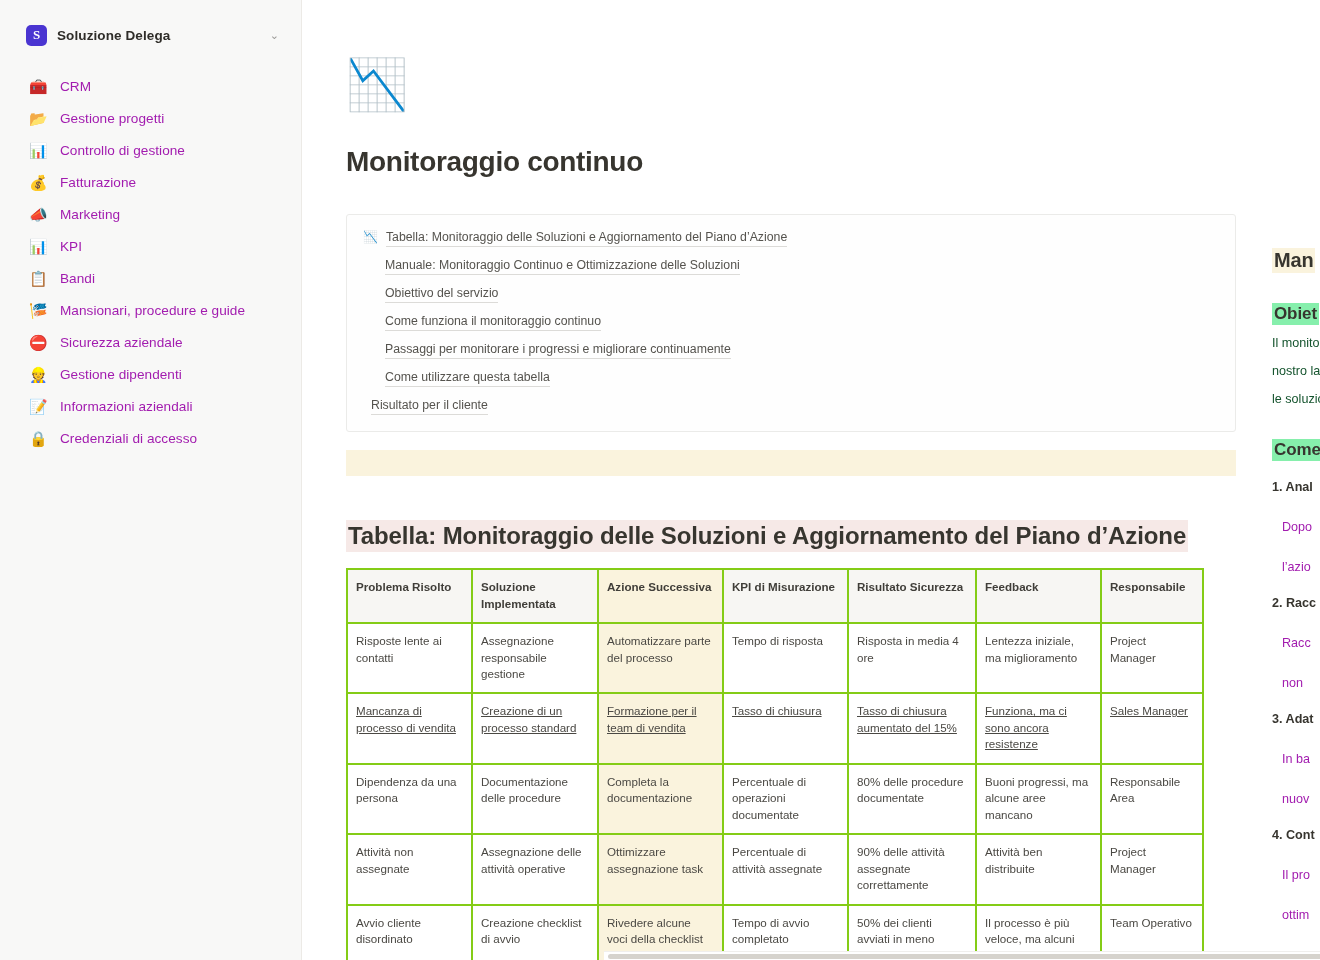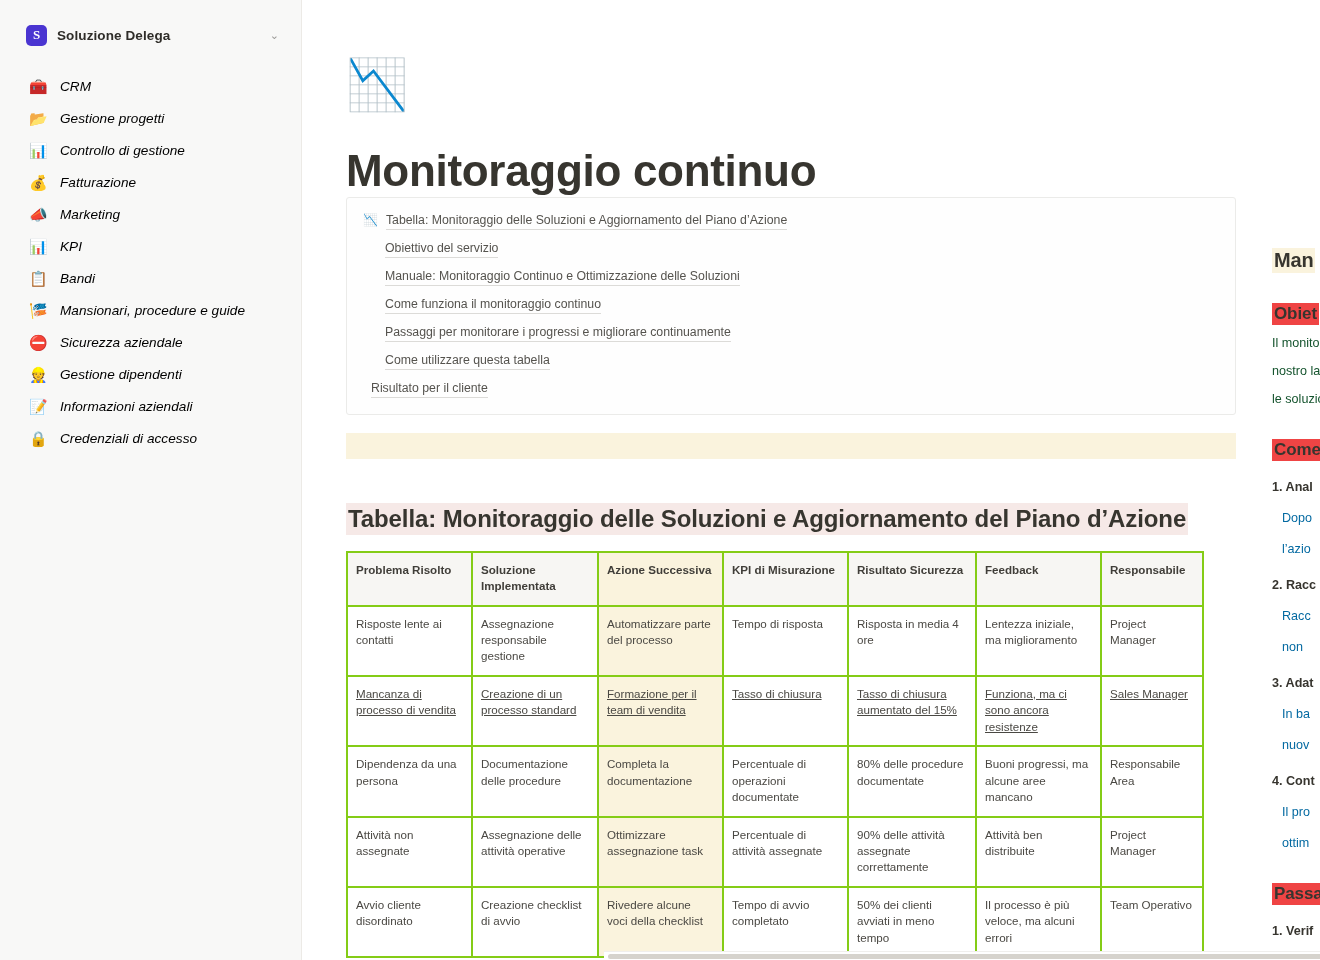--- a/index.html
+++ b/index.html
@@ -75,24 +75,23 @@
   }
   .nav-ico {
     width: 18px; height: 18px;
     flex: 0 0 18px;
     display: flex; align-items: center; justify-content: center;
     font-size: 15px;
     line-height: 1;
   }
   .nav-label {
     font-size: 13.6px;
-    color: #000000;
+    color: #a21caf;
     white-space: nowrap;
     letter-spacing: 0.05px;
-    font-style: italic;
   }
 
   
   .main {
     flex: 1;
     height: 960px;
     background: #ffffff;
     position: relative;
     overflow: hidden;
   }
@@ -101,25 +100,26 @@
     width: 1018px;
   }
   .page-icon {
     width: 58px; height: 58px;
     font-size: 50px;
     line-height: 58px;
     margin-bottom: 32px;
     user-select: none;
   }
   .page-title {
-    font-size: 44px;
+    font-size: 28px;
     font-weight: 700;
     color: #37352f;
     letter-spacing: -0.3px;
     line-height: 1.15;
+    margin-bottom: 36px;
   }
 
   
   .toc {
     border: 1px solid #ebebe9;
     border-radius: 3px;
     padding: 14px 16px 16px 16px;
     width: 890px;
     background: #fefefe;
   }
@@ -222,21 +222,21 @@
     background: #faf3dd;
     display: inline-block;
     padding: 1px 2px;
     white-space: nowrap;
     letter-spacing: -0.2px;
   }
   .rp-h2 {
     font-size: 17px;
     font-weight: 700;
     color: #37352f;
-    background: #ef4444;
+    background: #86efac;
     display: inline-block;
     padding: 1px 2px;
     white-space: nowrap;
     margin-top: 30px;
     letter-spacing: -0.1px;
   }
   .rp-p {
     font-size: 12.6px;
     line-height: 20px;
     color: #14532d;
@@ -247,23 +247,23 @@
     font-size: 12.6px;
     line-height: 20px;
     color: #37352f;
     white-space: nowrap;
     margin-top: 16px;
     font-weight: 700;
   }
   .rp-sub {
     font-size: 12.6px;
     line-height: 20px;
-    color: #0369a1;
-    white-space: nowrap;
-    margin-top: 11px;
+    color: #a21caf;
+    white-space: nowrap;
+    margin-top: 20px;
     padding-left: 10px;
     font-weight: 400;
   }
 
   
   .hscroll {
     position: absolute;
     left: 302px; right: 0; bottom: 0;
     height: 9px;
     background: #ffffff;
@@ -348,26 +348,26 @@
 
       <div class="page-icon">📉</div>
       <h1 class="page-title">Monitoraggio continuo</h1>
 
       
       <div class="toc">
         <div class="toc-row">
           <span class="toc-ico">📉</span>
           <span class="toc-link">Tabella: Monitoraggio delle Soluzioni e Aggiornamento del Piano d’Azione</span>
         </div>
-        <div class="toc-row ind-1">
-          <span class="toc-link">Obiettivo del servizio</span>
-        </div>
         <div class="toc-row">
           <span class="toc-ico"></span>
           <span class="toc-link">Manuale: Monitoraggio Continuo e Ottimizzazione delle Soluzioni</span>
+        </div>
+        <div class="toc-row ind-1">
+          <span class="toc-link">Obiettivo del servizio</span>
         </div>
         <div class="toc-row ind-1">
           <span class="toc-link">Come funziona il monitoraggio continuo</span>
         </div>
         <div class="toc-row ind-1">
           <span class="toc-link">Passaggi per monitorare i progressi e migliorare continuamente</span>
         </div>
         <div class="toc-row ind-1">
           <span class="toc-link">Come utilizzare questa tabella</span>
         </div>

